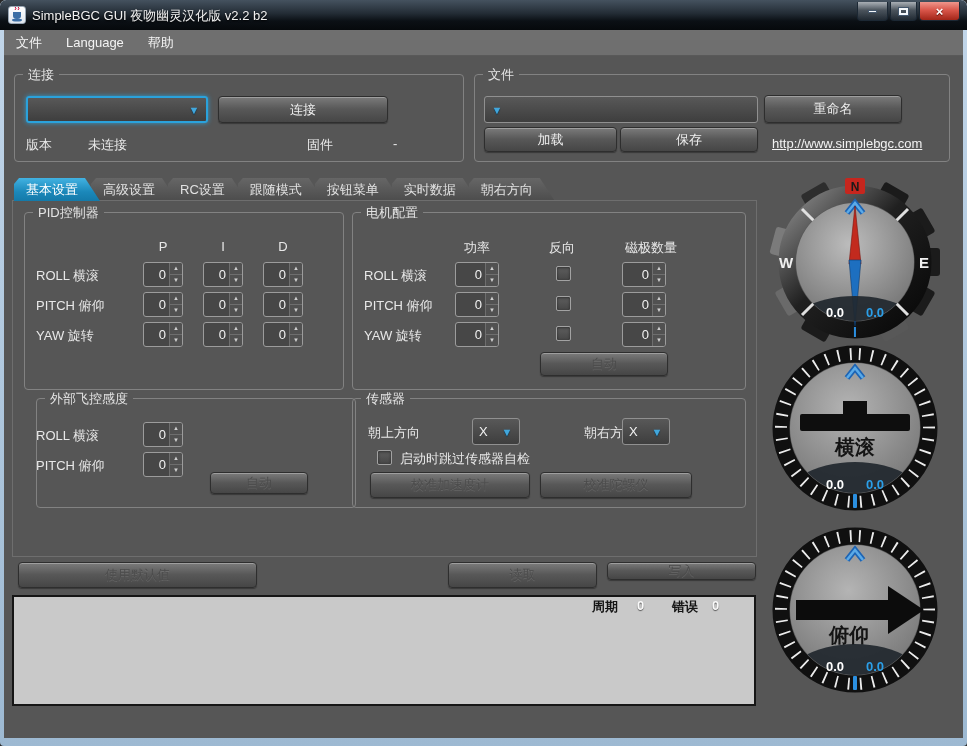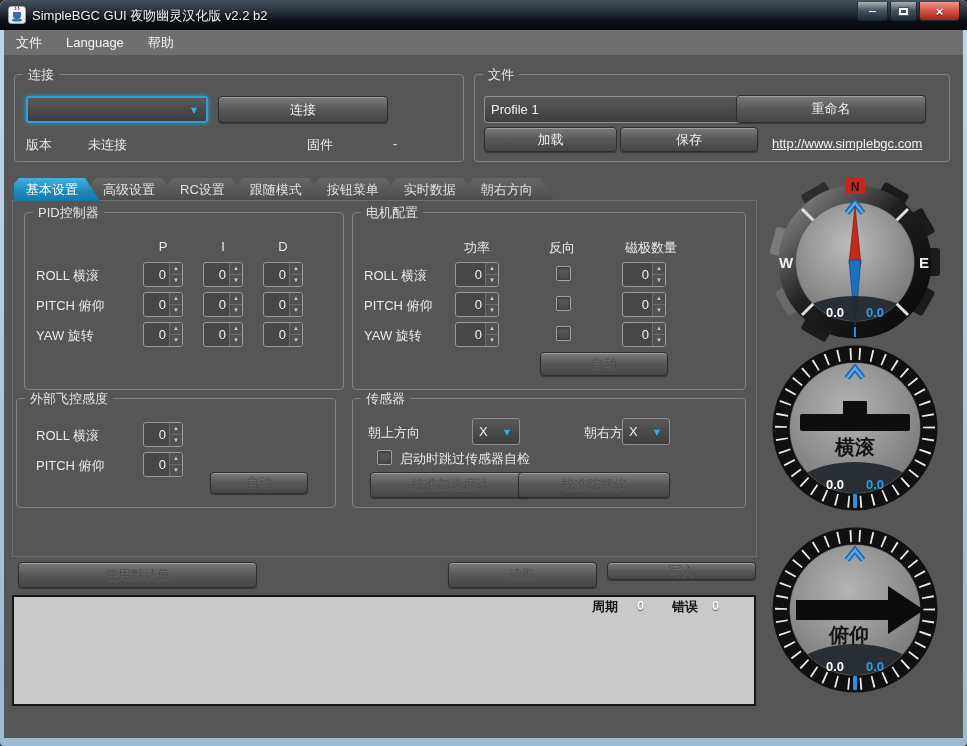--- a/index.html
+++ b/index.html
@@ -113,24 +113,23 @@
   <div class="btn" style="left:218px;top:96px;width:170px;height:27px;">连接</div>
   <span class="lbl" style="left:26px;top:136px;">版本</span>
   <span class="lbl" style="left:88px;top:136px;">未连接</span>
   <span class="lbl" style="left:307px;top:136px;">固件</span>
   <span class="lbl" style="left:393px;top:136px;">-</span>
 
   <div class="groupbox" style="left:474px;top:74px;width:476px;height:88px;">
     <span class="gb-label">文件</span>
   </div>
   <div class="combo" style="left:484px;top:96px;width:274px;">
-    <span class="combo-text">Profile 1</span>
     <span class="combo-arrow">▼</span>
   </div>
-  <div class="btn" style="left:736px;top:95px;width:190px;height:28px;">重命名</div>
+  <div class="btn" style="left:764px;top:95px;width:138px;height:28px;">重命名</div>
   <div class="btn" style="left:620px;top:127px;width:138px;height:25px;">保存</div>
   <div class="btn" style="left:484px;top:127px;width:133px;height:25px;">加载</div>
   <a class="link" style="left:772px;top:136px;">http://www.simplebgc.com</a>
 
   <div class="tabrow">
     <div class="tab active">基本设置</div>
     <div class="tab">高级设置</div>
     <div class="tab">RC设置</div>
     <div class="tab">跟随模式</div>
     <div class="tab">按钮菜单</div>
@@ -270,21 +269,21 @@
   <div class="spin" style="left:622px;top:322px;width:44px;">
       <span class="sv">0</span>
       <span class="sb">
         <span class="su">▲</span>
         <span class="sd">▼</span>
       </span>
     </div>
 
   <div class="btn disabled" style="left:540px;top:352px;width:128px;height:24px;">自动</div>
 
-  <div class="groupbox" style="left:16px;top:398px;width:320px;height:110px;padding-left:12px;">
+  <div class="groupbox" style="left:36px;top:398px;width:320px;height:110px;padding-left:12px;">
     <span class="gb-label">外部飞控感度</span>
   </div>
   <span class="lbl" style="left:36px;top:427px;">ROLL 横滚</span>
   <span class="lbl" style="left:36px;top:457px;">PITCH 俯仰</span>
   <div class="spin" style="left:143px;top:422px;">
       <span class="sv">0</span>
       <span class="sb">
         <span class="su">▲</span>
         <span class="sd">▼</span>
       </span>
@@ -307,21 +306,21 @@
     <span class="combo-arrow">▼</span>
   </div>
   <span class="lbl" style="left:540px;top:424px;margin-left:44px;">朝右方向</span>
   <div class="combo" style="left:622px;top:418px;width:48px;">
     <span class="combo-text">X</span>
     <span class="combo-arrow">▼</span>
   </div>
   <div class="checkbox" style="left:377px;top:450px;"></div>
   <span class="lbl" style="left:400px;top:450px;">启动时跳过传感器自检</span>
   <div class="btn disabled" style="left:370px;top:472px;width:160px;height:26px;">校准加速度计</div>
-  <div class="btn disabled" style="left:518px;top:472px;width:152px;height:26px;">校准陀螺仪</div>
+  <div class="btn disabled" style="left:540px;top:472px;width:152px;height:26px;">校准陀螺仪</div>
 
   <div class="btn disabled" style="left:448px;top:562px;width:149px;height:26px;">读取</div>
   <div class="btn disabled" style="left:18px;top:562px;width:239px;height:26px;">使用默认值</div>
   <div class="btn disabled" style="left:607px;top:562px;width:149px;height:18px;">写入</div>
 
   <div class="log"></div>
   <span class="st-lbl" style="left:592px;top:598px;">周期</span>
   <span class="st-val" style="left:637px;top:598px;">0</span>
   <span class="st-lbl" style="left:672px;top:598px;">错误</span>
   <span class="st-val" style="left:712px;top:598px;">0</span>

